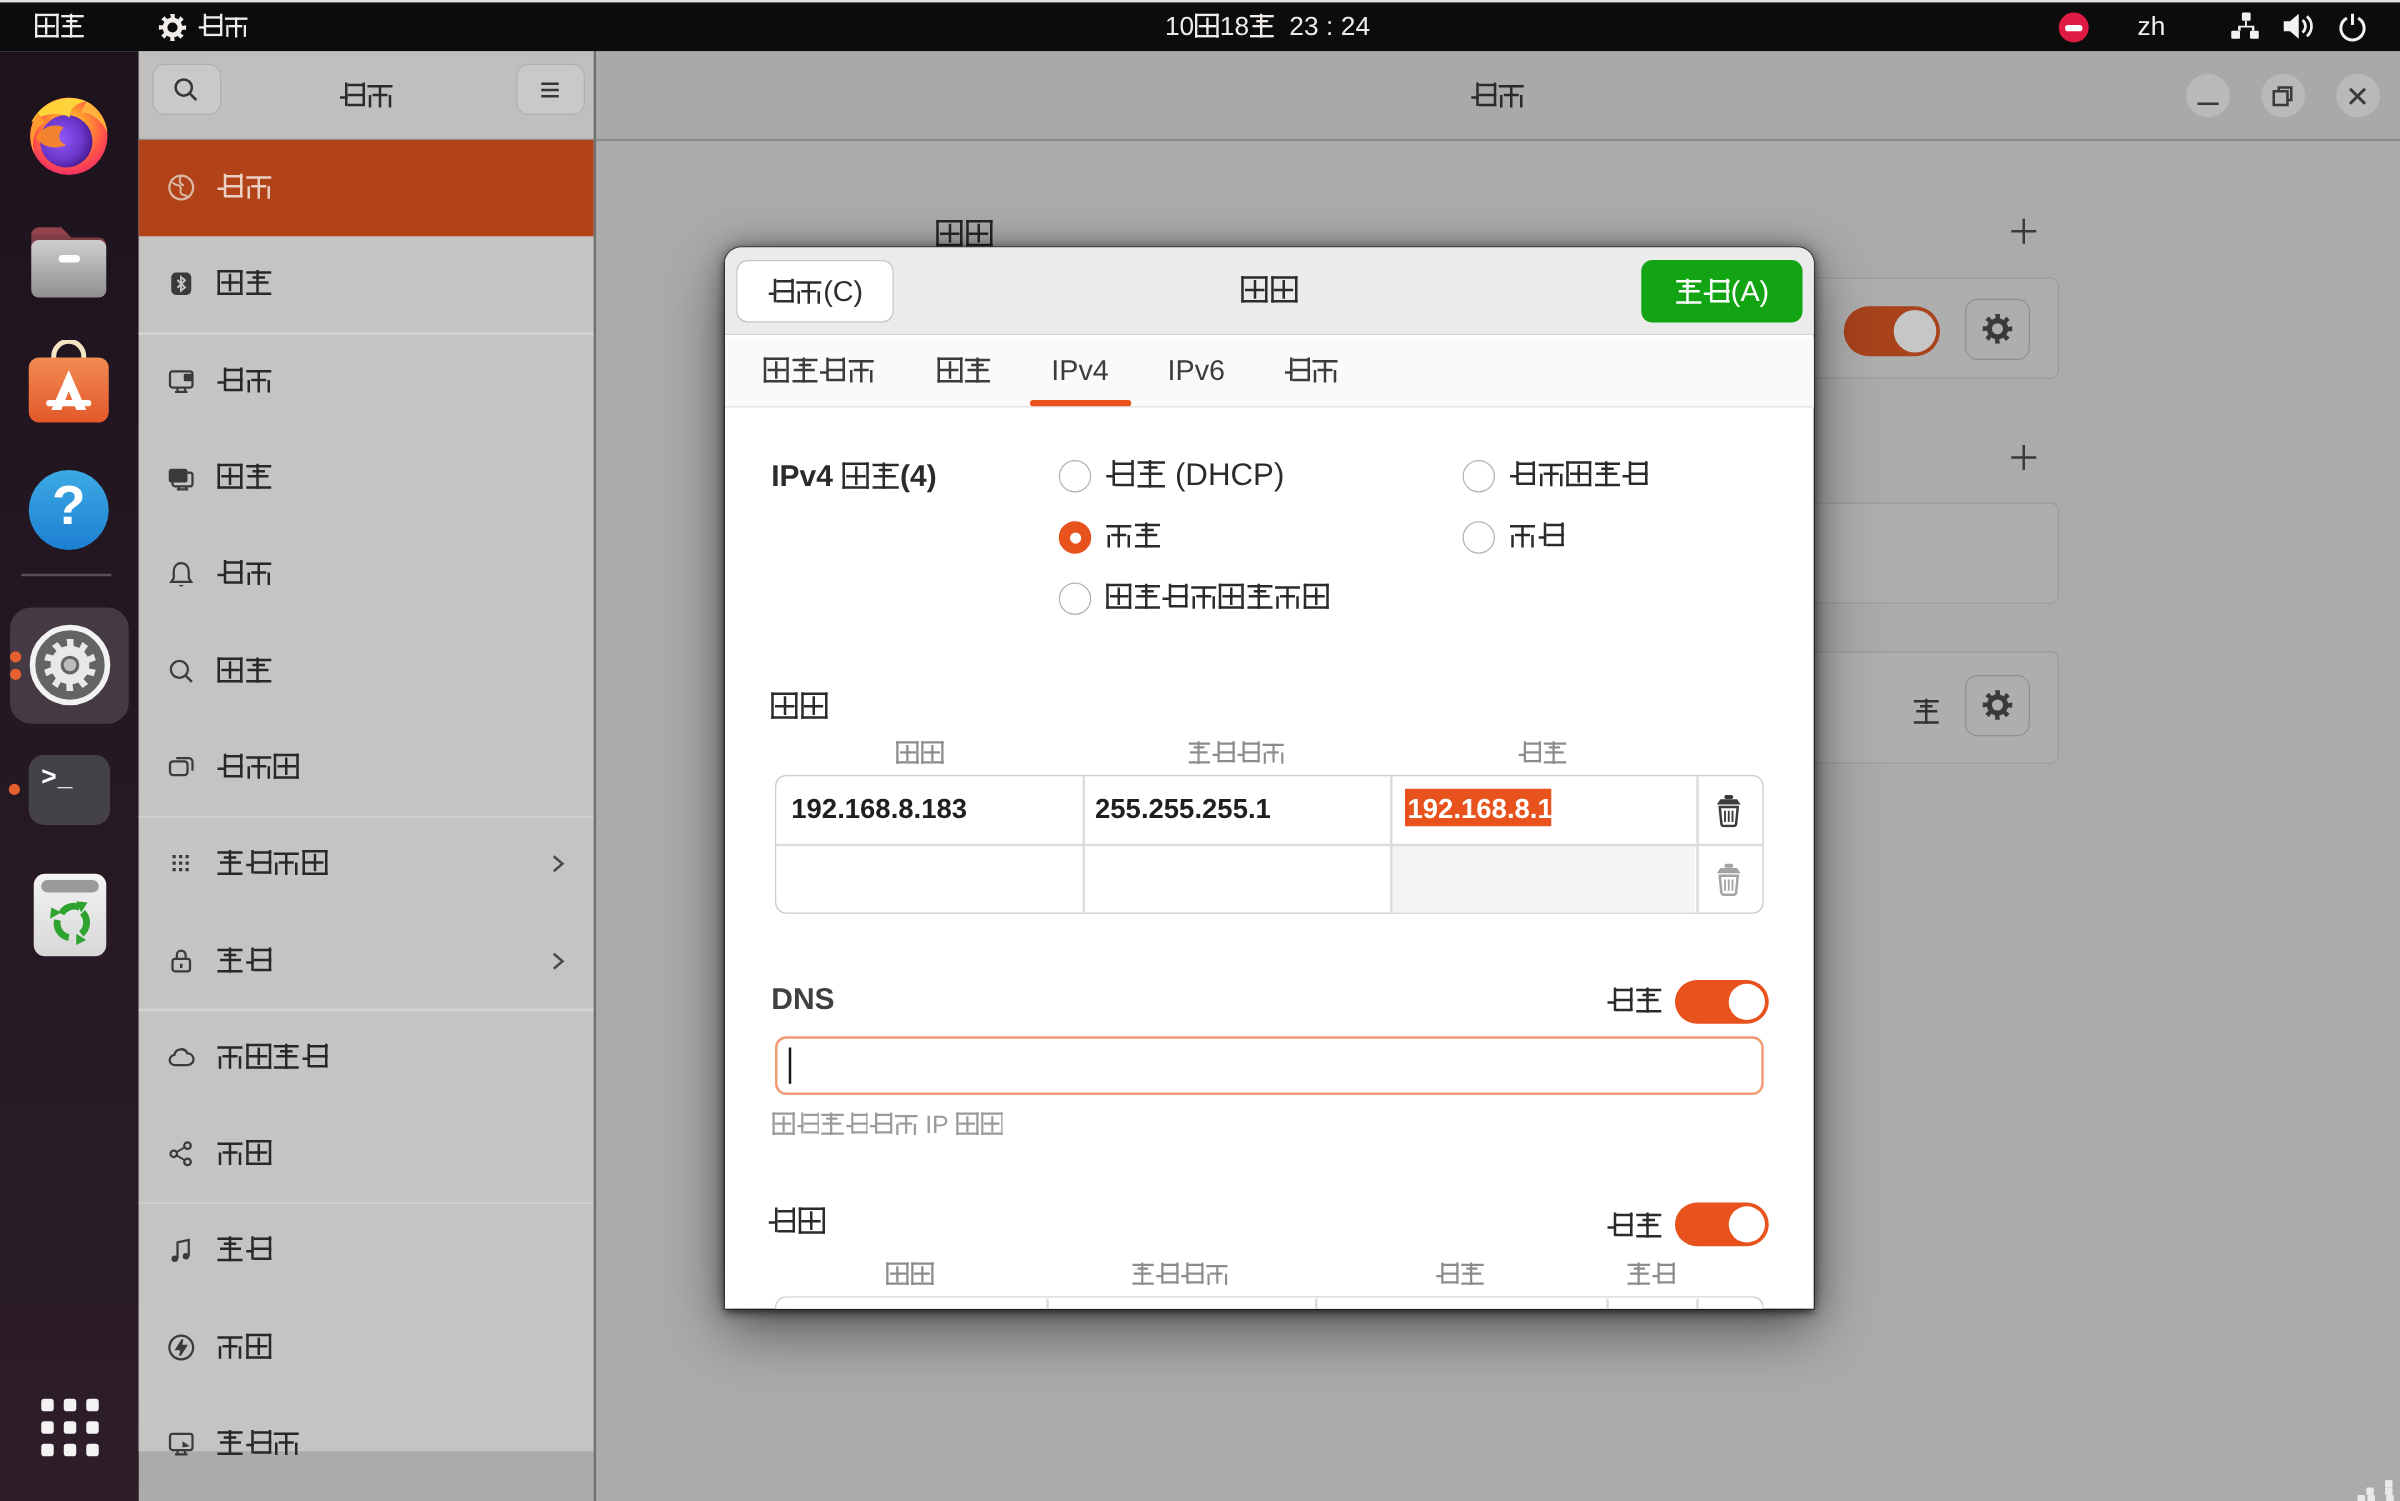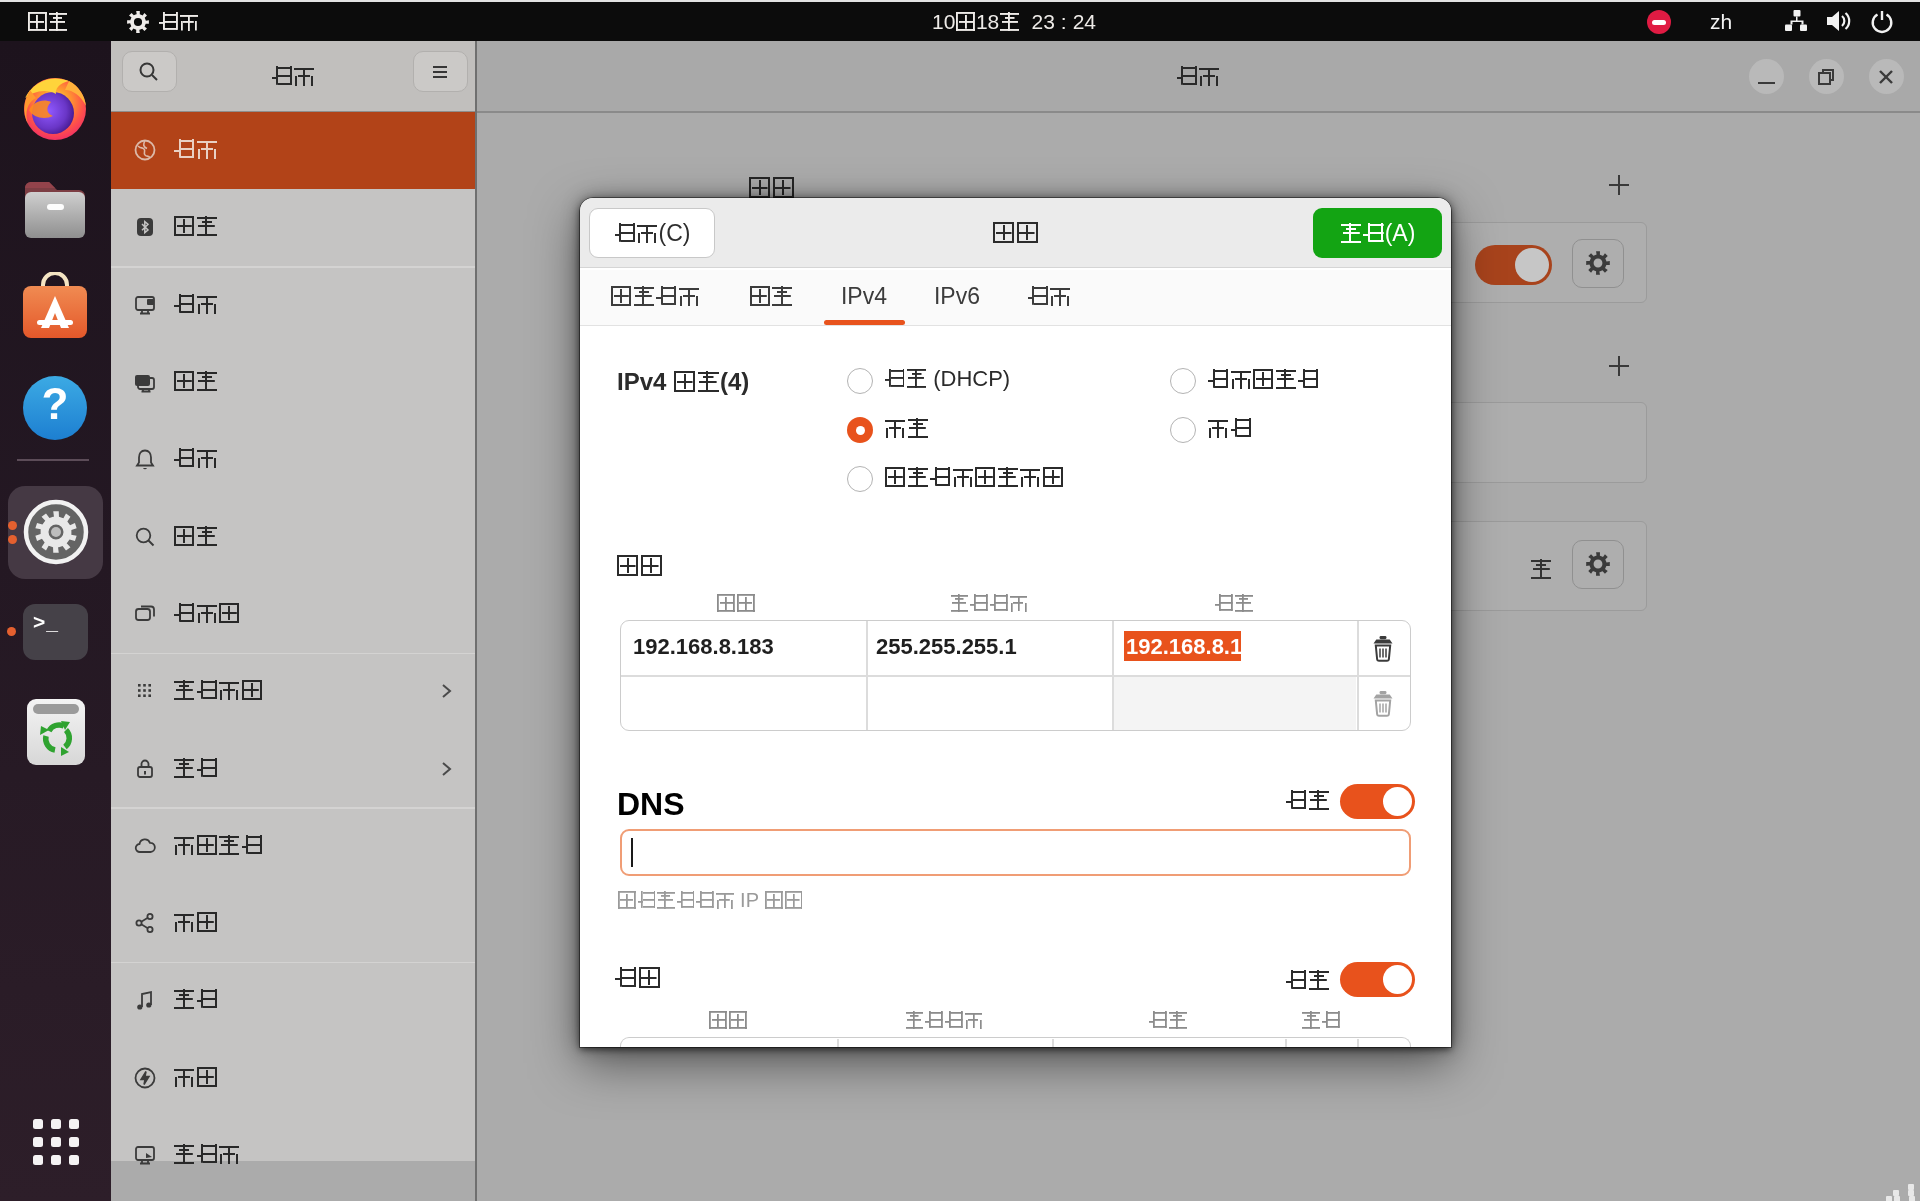--- a/index.html
+++ b/index.html
@@ -301,21 +301,21 @@
 <div style="position:absolute;left:1313px;top:208px;width:129px;height:50px;border-radius:9px;background:#13a413;text-align:center;line-height:50px;font-size:23px;color:#fff"><i class="h hb"></i><i class="h hc"></i>(A)</div>
 <div style="position:absolute;left:580px;top:269.5px;width:871px;height:56px;background:#fafafa;border-bottom:1px solid #e2e2e2"></div>
 <div style="position:absolute;left:565px;top:283px;width:180px;text-align:center;font-size:23px;color:#3c3c3c"><i class="h ha"></i><i class="h hb"></i><i class="h hc"></i><i class="h hd"></i></div>
 <div style="position:absolute;left:681px;top:283px;width:180px;text-align:center;font-size:23px;color:#3c3c3c"><i class="h ha"></i><i class="h hb"></i></div>
 <div style="position:absolute;left:774px;top:283px;width:180px;text-align:center;font-size:23px;color:#3c3c3c">IPv4</div>
 <div style="position:absolute;left:867px;top:283px;width:180px;text-align:center;font-size:23px;color:#3c3c3c">IPv6</div>
 <div style="position:absolute;left:959px;top:283px;width:180px;text-align:center;font-size:23px;color:#3c3c3c"><i class="h hc"></i><i class="h hd"></i></div>
 <div style="position:absolute;left:824px;top:320px;width:81px;height:5px;border-radius:2.5px;background:#e8531d"></div>
 <div style="position:absolute;left:617px;top:368px;font-weight:bold;font-size:24px;color:#2b2b2b">IPv4 <i class="h ha"></i><i class="h hb"></i>(4)</div>
 <div style="position:absolute;left:847px;top:368px;width:26px;height:26px;border-radius:50%;background:#fff;border:1.6px solid #b3b3b3"></div>
-<div style="position:absolute;left:884px;top:366px;font-size:22px;color:#2b2b2b"><i class="h hc"></i><i class="h hb"></i> (DHCP)</div>
+<div style="position:absolute;left:884px;top:366px;font-size:25px;color:#2b2b2b"><i class="h hc"></i><i class="h hb"></i> (DHCP)</div>
 <div style="position:absolute;left:847px;top:417px;width:26px;height:26px;border-radius:50%;background:#e8521c"></div>
 <div style="position:absolute;left:855.5px;top:425.5px;width:9px;height:9px;border-radius:50%;background:#fff"></div>
 <div style="position:absolute;left:884px;top:415px;font-size:23px;color:#2b2b2b"><i class="h hd"></i><i class="h hb"></i></div>
 <div style="position:absolute;left:847px;top:466px;width:26px;height:26px;border-radius:50%;background:#fff;border:1.6px solid #b3b3b3"></div>
 <div style="position:absolute;left:884px;top:464px;font-size:23px;color:#2b2b2b"><i class="h ha"></i><i class="h hb"></i><i class="h hc"></i><i class="h hd"></i><i class="h ha"></i><i class="h hb"></i><i class="h hd"></i><i class="h ha"></i></div>
 <div style="position:absolute;left:1170px;top:368px;width:26px;height:26px;border-radius:50%;background:#fff;border:1.6px solid #b3b3b3"></div>
 <div style="position:absolute;left:1207px;top:366px;font-size:23px;color:#2b2b2b"><i class="h hc"></i><i class="h hd"></i><i class="h ha"></i><i class="h hb"></i><i class="h hc"></i></div>
 <div style="position:absolute;left:1170px;top:417px;width:26px;height:26px;border-radius:50%;background:#fff;border:1.6px solid #b3b3b3"></div>
 <div style="position:absolute;left:1207px;top:415px;font-size:23px;color:#2b2b2b"><i class="h hd"></i><i class="h hc"></i></div>
 <div style="position:absolute;left:616px;top:552px;font-weight:bold;font-size:24px;color:#2b2b2b"><i class="h ha"></i><i class="h ha"></i></div>
@@ -349,21 +349,21 @@
       <path d="M3.5 9.6 h19 l-2.8 -4.2 h-13.4 z" stroke="none"></path>
       <rect x="9.5" y="2" width="7" height="3.2" rx="1.4" stroke="none"></rect>
       <path d="M5.8 11.5 h14.4 l-1.3 13.5 a 2 2 0 0 1 -2 1.8 h-7.8 a 2 2 0 0 1 -2 -1.8 z" fill="none" stroke-width="2"></path>
       <g stroke-width="1.5">
         <line x1="10" y1="14.5" x2="10" y2="23.5"></line>
         <line x1="13" y1="14.5" x2="13" y2="23.5"></line>
         <line x1="16" y1="14.5" x2="16" y2="23.5"></line>
       </g>
     </g>
   </svg>
-<div style="position:absolute;left:617px;top:786px;font-weight:bold;font-size:32px;color:#000000">DNS</div>
+<div style="position:absolute;left:617px;top:786px;font-weight:bold;font-size:24px;color:#404040">DNS</div>
 <div style="position:absolute;left:1285px;top:787px;font-size:23px;color:#2b2b2b"><i class="h hc"></i><i class="h hb"></i></div>
 <div style="position:absolute;left:1340px;top:784px;width:75px;height:35px;border-radius:17.5px;background:#e8521c"></div>
 <div style="position:absolute;left:1383px;top:787px;width:29px;height:29px;border-radius:50%;background:#fff"></div>
 <div style="position:absolute;left:620px;top:829px;width:791px;height:47px;border:2px solid #f09d75;border-radius:9px;background:#fff"></div>
 <div style="position:absolute;left:631px;top:838px;width:2px;height:29px;background:#1a1a1a"></div>
 <div style="position:absolute;left:617px;top:889px;font-size:20px;color:#9a9a9a"><i class="h ha"></i><i class="h hc"></i><i class="h hb"></i><i class="h hc"></i><i class="h hc"></i><i class="h hd"></i> IP <i class="h ha"></i><i class="h ha"></i></div>
 <div style="position:absolute;left:614px;top:964px;font-weight:bold;font-size:24px;color:#2b2b2b"><i class="h hc"></i><i class="h ha"></i></div>
 <div style="position:absolute;left:1285px;top:967px;font-size:23px;color:#2b2b2b"><i class="h hc"></i><i class="h hb"></i></div>
 <div style="position:absolute;left:1340px;top:962px;width:75px;height:35px;border-radius:17.5px;background:#e8521c"></div>
 <div style="position:absolute;left:1383px;top:965px;width:29px;height:29px;border-radius:50%;background:#fff"></div>

